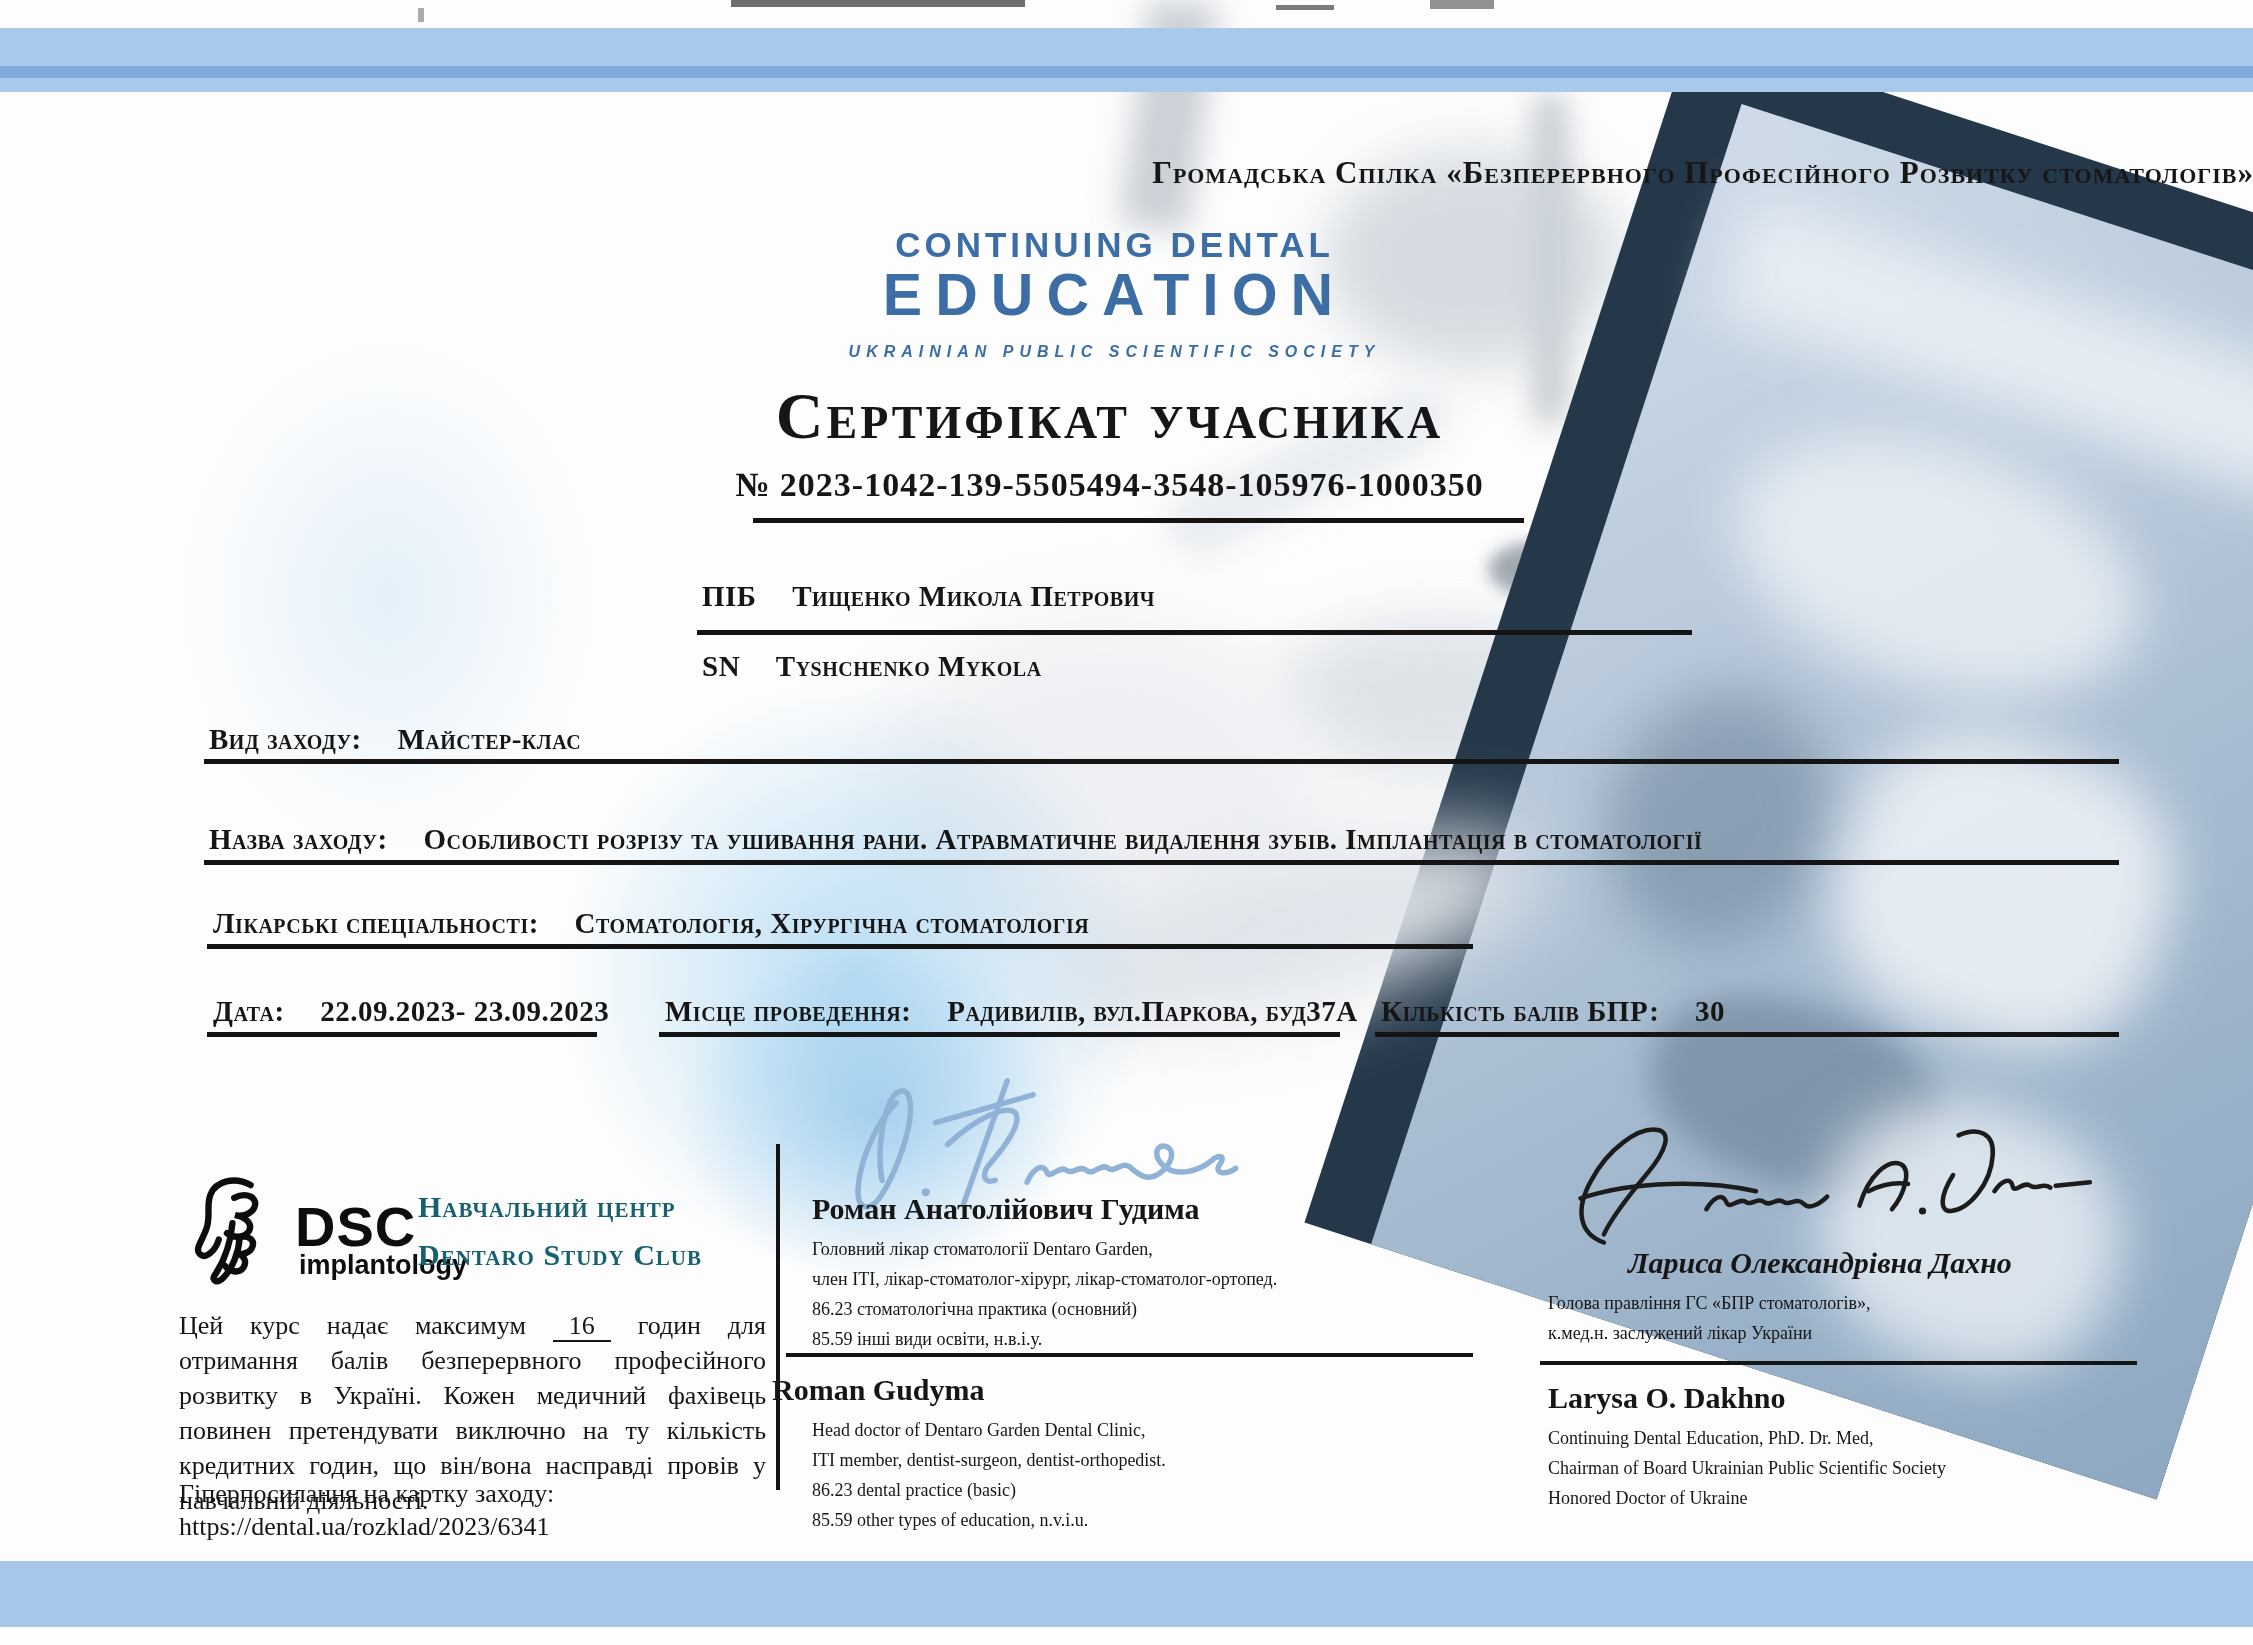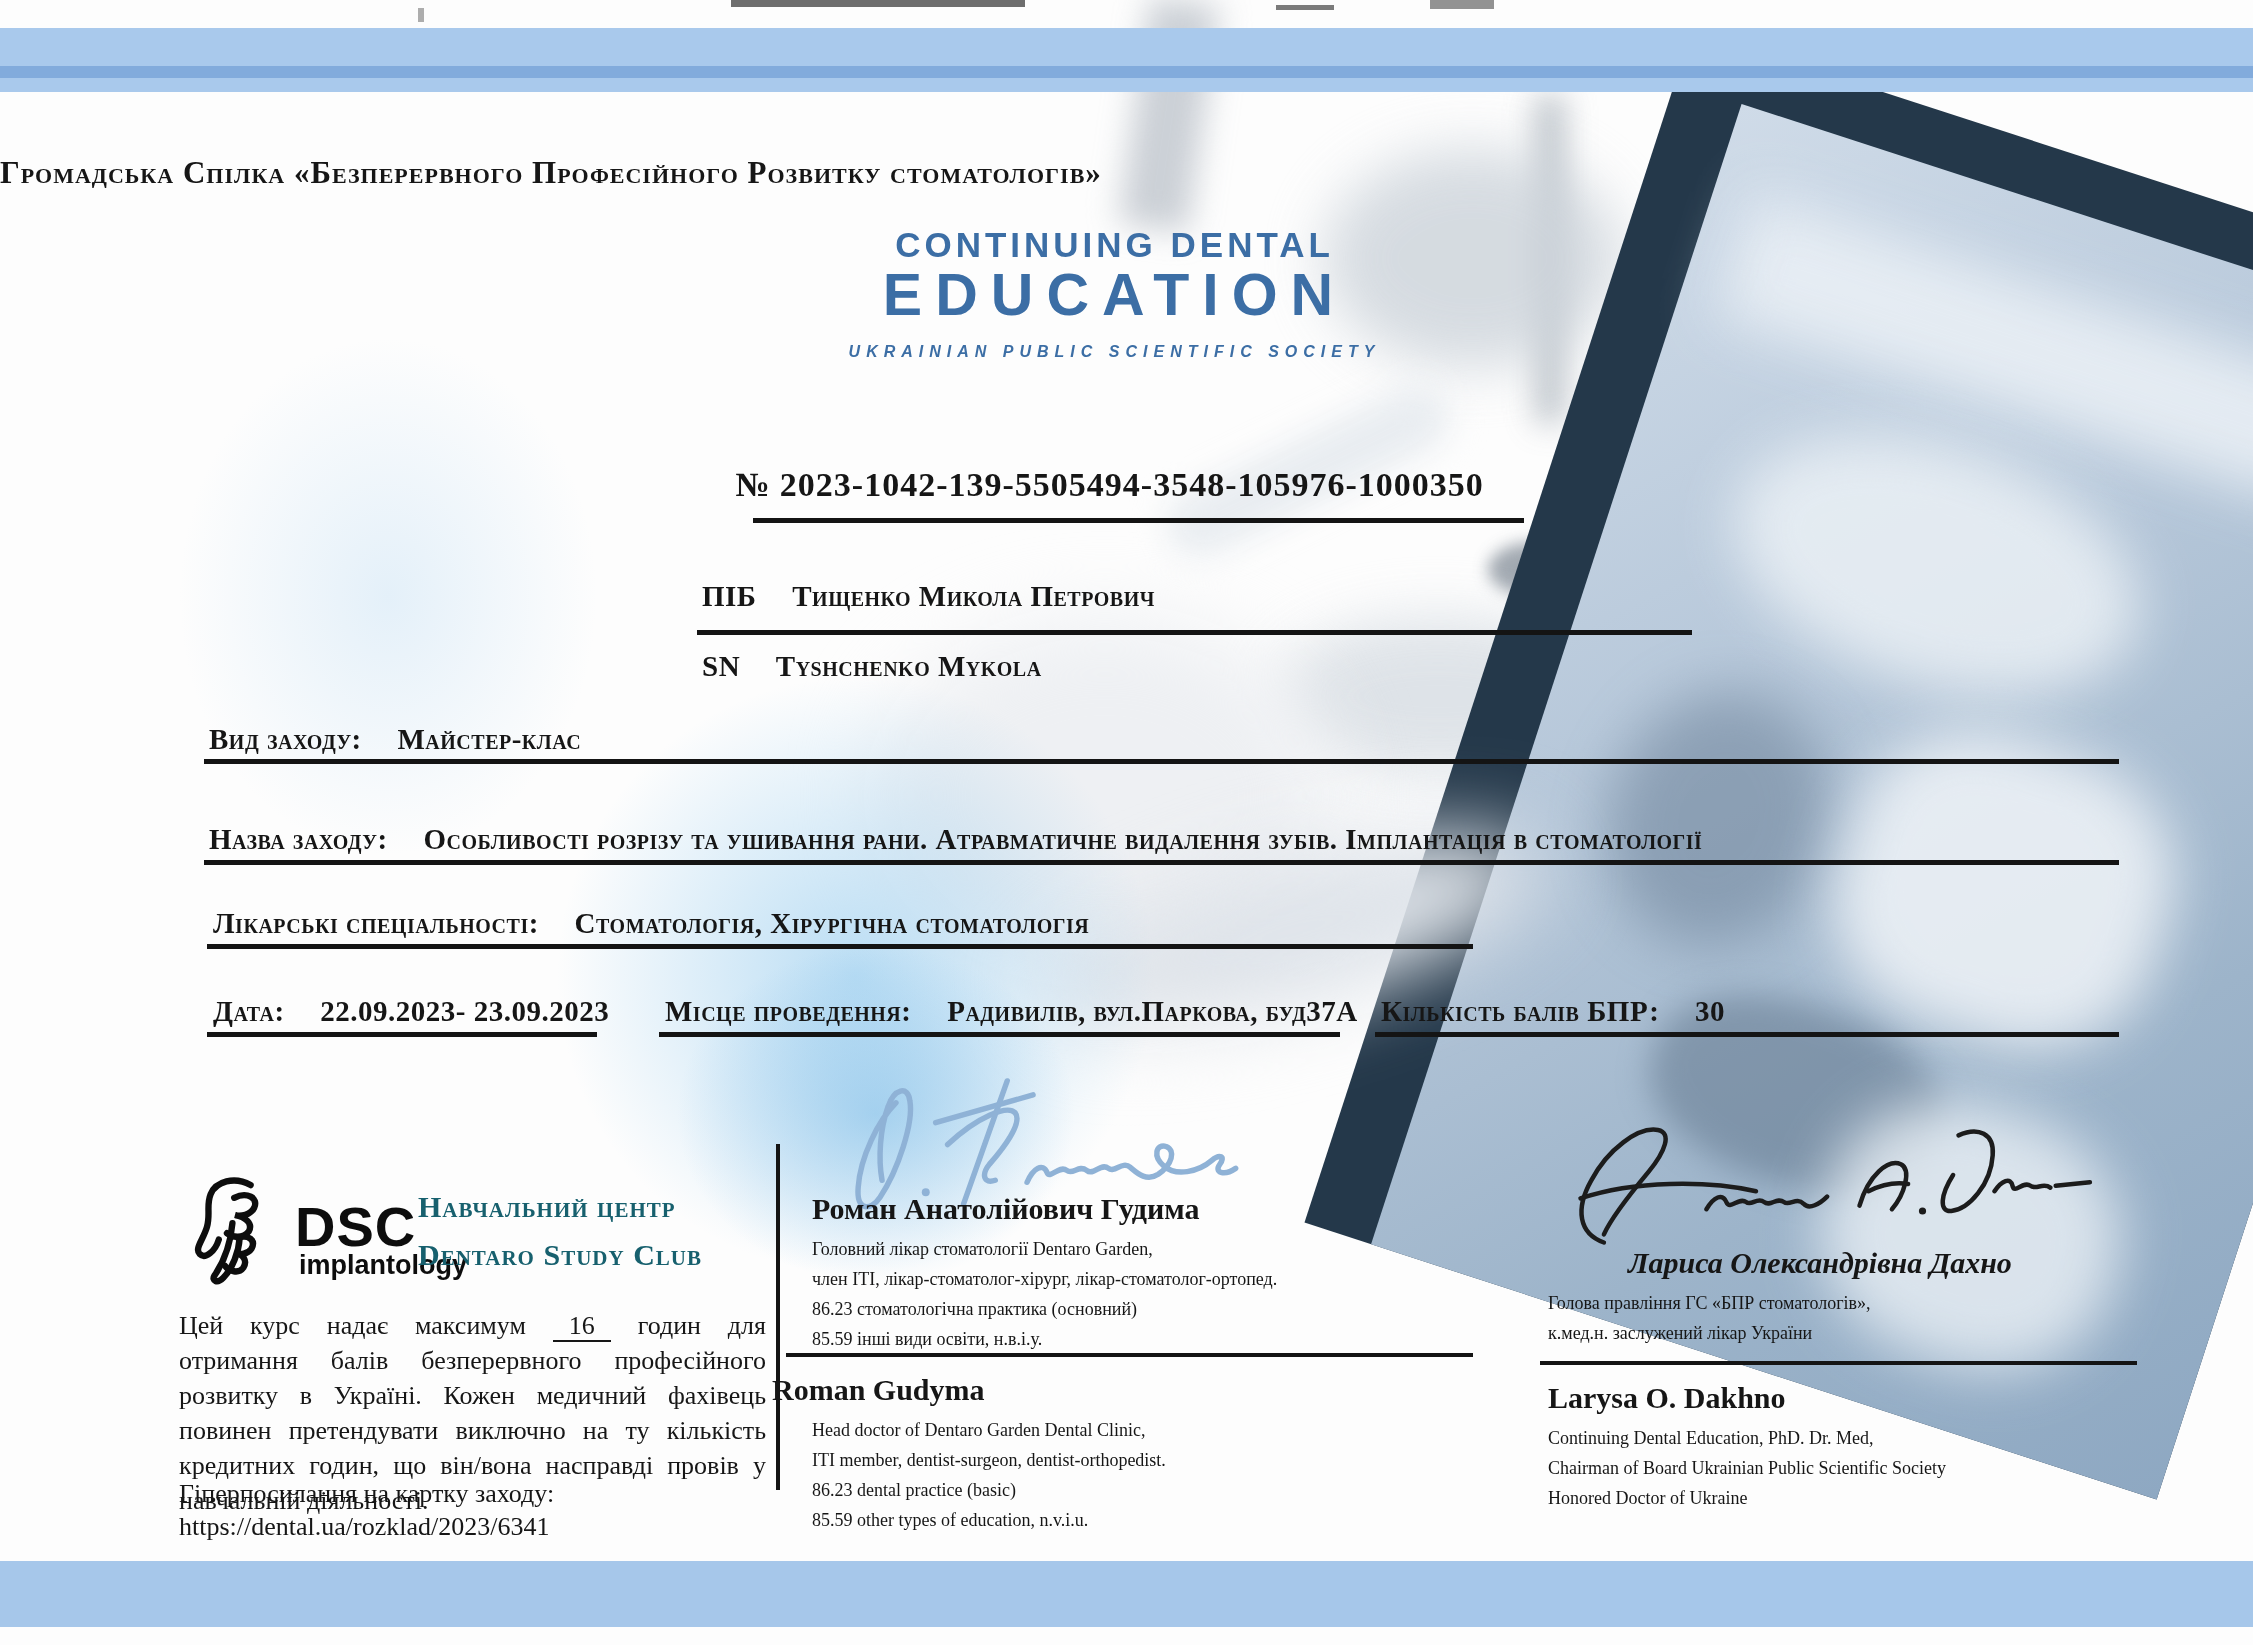--- a/index.html
+++ b/index.html
@@ -65,28 +65,29 @@
     <div class="abs" style="left:4px;top:1578px;width:7px;height:30px;background:#7ca6d4;transform:rotate(14deg);opacity:.8;"></div>
   </div>
 
   <div class="abs" style="left:0;top:28px;width:2254px;height:64px;background:#a9c9ec;z-index:1;">
     <div class="abs" style="left:0;top:38px;width:2254px;height:12px;background:#82abdc;"></div>
   </div>
   <div class="abs" style="left:0;top:1561px;width:2254px;height:66px;background:#a6c7ea;z-index:1;"></div>
 
   <div class="content" style="left:0;top:0;width:2254px;height:1646px;">
 
-    <div class="abs sc b" style="left:0;top:155px;width:2254px;text-align:left;font-size:31px;letter-spacing:1px;">Громадська Спілка «Безперервного Професійного Розвитку стоматологів»</div>
+    <div class="abs sc b" style="left:0;top:155px;width:2254px;text-align:right;font-size:31px;letter-spacing:1px;">Громадська Спілка «Безперервного Професійного Розвитку стоматологів»</div>
 
     <div class="abs logo-sans" style="left:0;top:225px;width:2229px;text-align:center;color:#3c6ea5;">
       <div style="font-size:35px;font-weight:600;letter-spacing:4px;">CONTINUING DENTAL</div>
       <div style="font-size:59px;font-weight:bold;letter-spacing:13px;margin-top:-4px;">EDUCATION</div>
       <div style="font-size:16px;font-weight:bold;letter-spacing:6px;margin-top:14px;font-style:italic;">UKRAINIAN PUBLIC SCIENTIFIC SOCIETY</div>
     </div>
 
+    <div class="abs sc" style="left:0;top:378px;width:2219px;text-align:center;font-size:66px;font-weight:600;letter-spacing:3px;">Сертифікат учасника</div>
 
     <div class="abs b" style="left:0;top:466px;width:2219px;text-align:center;font-size:34px;letter-spacing:1px;">№ 2023-1042-139-5505494-3548-105976-1000350</div>
     <div class="rule" style="left:753px;top:518px;width:771px;"></div>
 
     <div class="row" style="left:702px;top:580px;">
       <span class="lbl">ПІБ</span>
       <span class="val">Тищенко Микола Петрович</span>
     </div>
     <div class="rule" style="left:697px;top:630px;width:995px;"></div>
 

